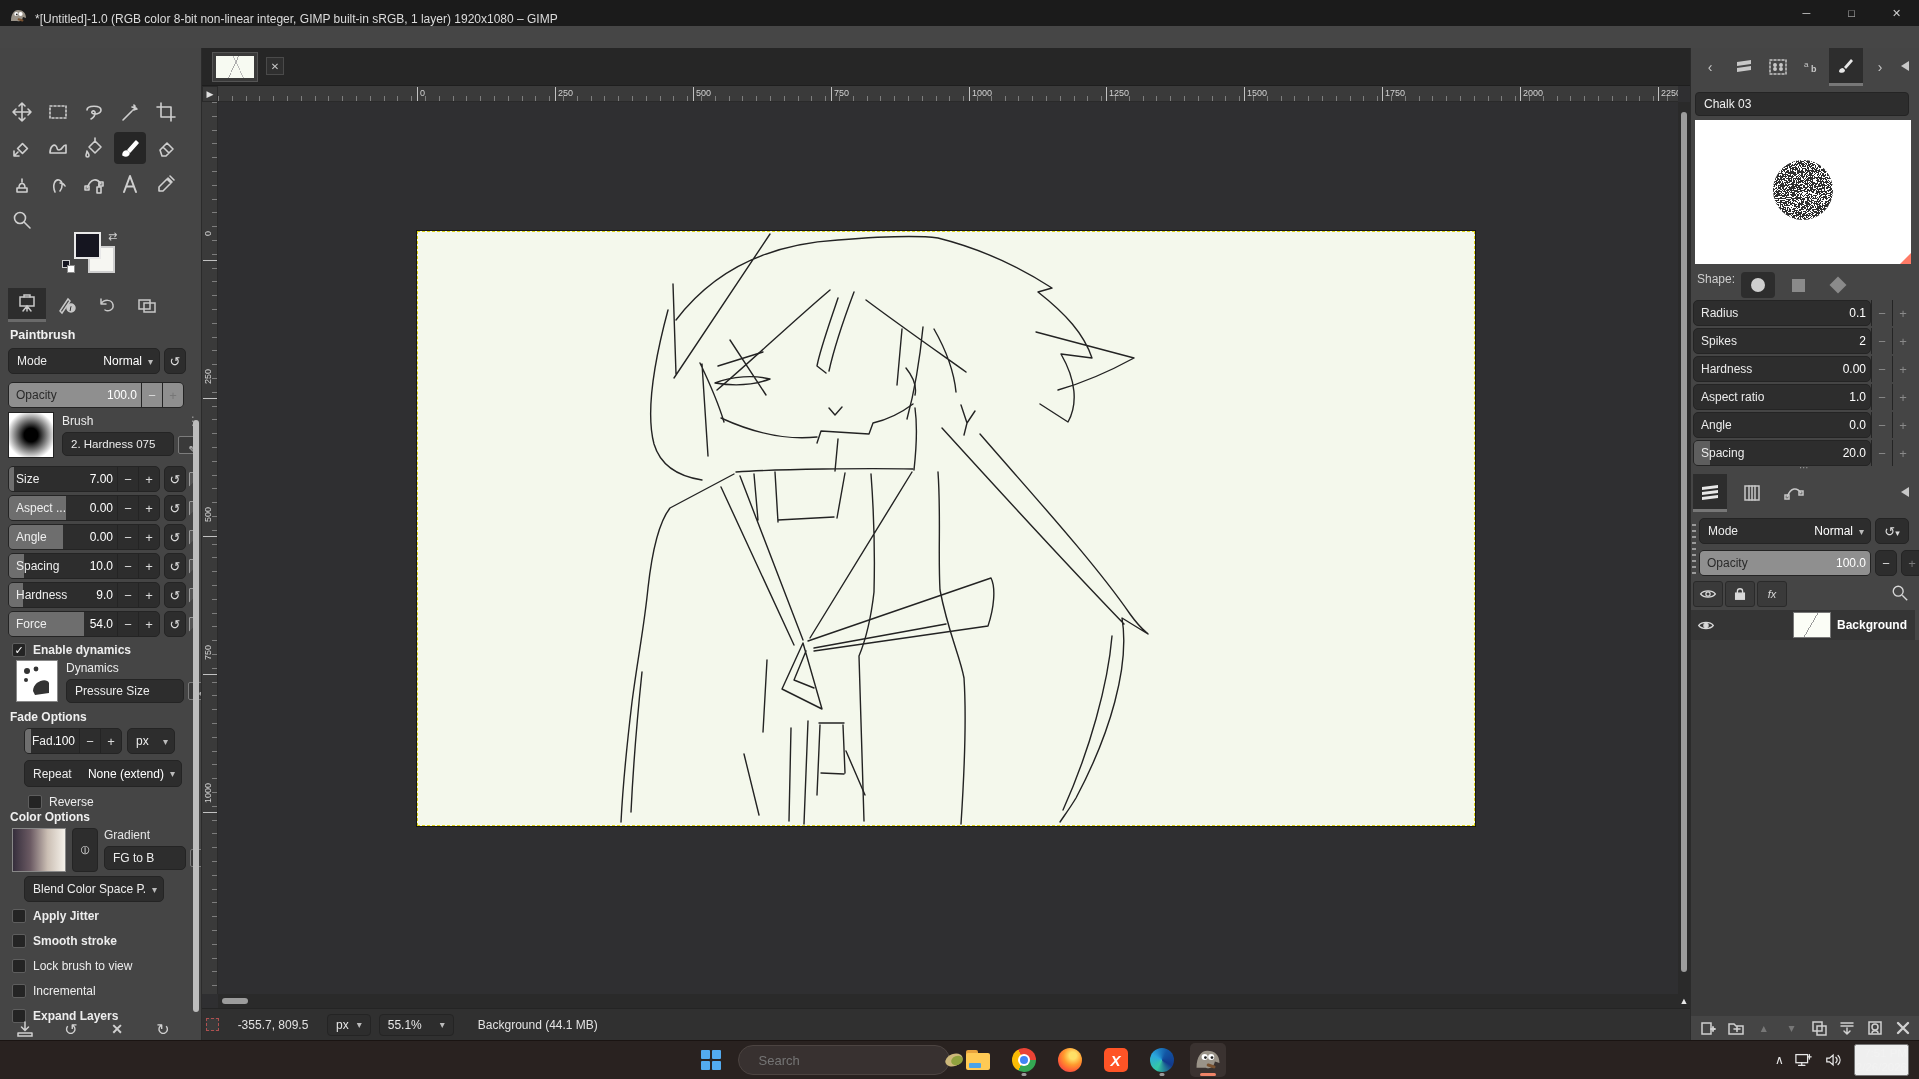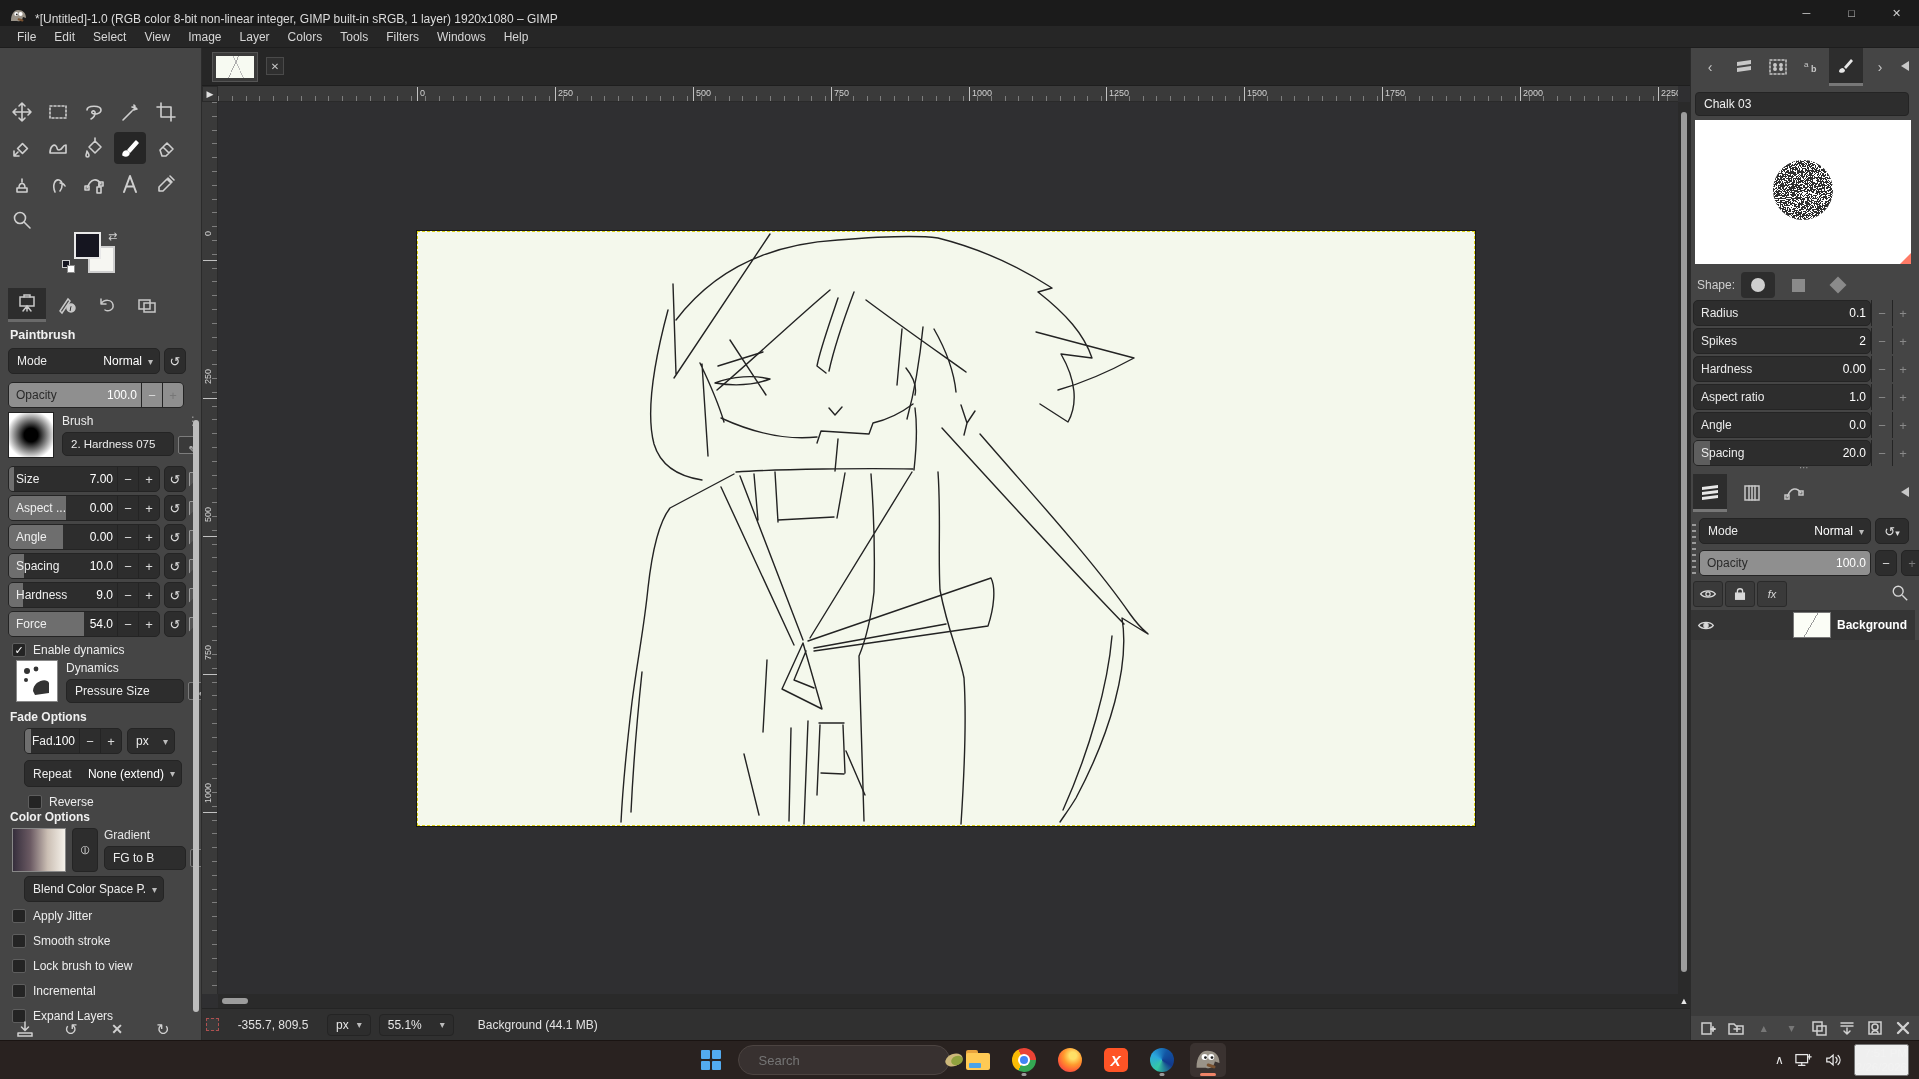--- a/index.html
+++ b/index.html
@@ -68,21 +68,21 @@
     clip-path: polygon(0 0,100% 0,100% 100%,50% 75%,0 100%); background:#555; }
 
   .drop { background:#2d2d2d; border:1px solid #242424; border-radius:5px; color:#ececec;
     display:flex; align-items:center; }
   .drop .dlab { margin-left:8px; flex:1; white-space:nowrap; overflow:hidden; }
   .drop .dchev { margin:0 6px; color:#bbb; font-size:10px; }
 
   .cb-row { position:absolute; left:12px; height:20px; display:flex; align-items:center; gap:7px; }
   .cbox { width:14px; height:14px; background:#242424; border:1px solid #5e5e5e; border-radius:2px;
     display:flex; align-items:center; justify-content:center; color:#fff; font-size:11px; font-weight:bold; }
-  .cb-lab { color:#ededed; }  .cb-lab.bold { font-weight:normal; }
+  .cb-lab { color:#ededed; }  .cb-lab.bold { font-weight:bold; }
 
   .edit-icon { width:18px; height:18px; border:1px solid #7c7c7c; border-radius:2px; position:relative; background:#3a3a3a; }
   .edit-icon:after { content:"✎"; position:absolute; right:-2px; bottom:-2px; font-size:10px; color:#ddd; }
 
   #to-scrollbar { position:absolute; left:193px; top:372px; width:6px; height:592px; background:#bdbdbd; border-radius:3px; }
 
   
   #tabstrip { position:absolute; left:0; top:0; width:100%; height:38px; background:#262626; border-bottom:1px solid #1e1e1e; }
   #image-tab { position:absolute; left:10px; top:4px; width:46px; height:30px; background:#3a3a3a; border:1px solid #555;
     display:flex; align-items:center; justify-content:center; }
@@ -131,21 +131,21 @@
   .rd-tab.sel { background:#2d2d2d; border-bottom:3px solid #777; }
   .rd-tab svg { stroke:#c8c8c8; fill:none; stroke-width:1.5; stroke-linecap:round; }
   #dock-menu-1, #dock-menu-2 { position:absolute; width:16px; height:16px; background:transparent; border:none; }
   .tri-left { width:0; height:0; border-top:5px solid transparent; border-bottom:5px solid transparent; border-right:8px solid #c8c8c8; display:inline-block; }
 
   #brush-name { position:absolute; left:4px; top:44px; width:214px; height:24px; background:#2d2d2d;
     border:1px solid #242424; border-radius:4px; color:#efefef; display:flex; align-items:center; padding-left:8px; }
   #brush-preview { position:absolute; left:4px; top:72px; width:216px; height:144px; background:#ffffff; }
   #brush-preview .corner { position:absolute; right:0; bottom:0; width:0; height:0;
     border-left:11px solid transparent; border-bottom:11px solid #ff7a66; }
-  #shape-row { position:absolute; left:6px; top:224px; height:26px; display:flex; align-items:center; gap:6px; color:#cfcfcf; }
+  #shape-row { position:absolute; left:6px; top:224px; height:26px; display:flex; align-items:flex-start; gap:6px; color:#cfcfcf; }
   .shape-btn { width:34px; height:26px; border:none; border-radius:4px; background:transparent;
     display:flex; align-items:center; justify-content:center; }
   .shape-btn.sel { background:#2d2d2d; }
   .sh-circle { width:14px; height:14px; border-radius:50%; background:#cfcfcf; }
   .sh-square { width:13px; height:13px; background:#8a8a8a; }
   .sh-diamond { width:12px; height:12px; background:#8a8a8a; transform:rotate(45deg); }
 
   .brow { position:absolute; left:2px; width:220px; height:26px; display:flex; align-items:center; }
   .bbar { position:relative; flex:1; height:26px; background:#2d2d2d; border:1px solid #242424; border-radius:5px;
     display:flex; align-items:center; overflow:hidden; }
@@ -234,33 +234,20 @@
         </svg>
     </span>
     <span id="title-text">*[Untitled]-1.0 (RGB color 8-bit non-linear integer, GIMP built-in sRGB, 1 layer) 1920x1080 – GIMP</span>
     <div id="win-controls">
       <button class="wbtn">─</button>
       <button class="wbtn">□</button>
       <button class="wbtn">✕</button>
     </div>
   </div>
 
-  <div id="menubar">
-    <span class="menu-item">File</span>
-    <span class="menu-item">Edit</span>
-    <span class="menu-item">Select</span>
-    <span class="menu-item">View</span>
-    <span class="menu-item">Image</span>
-    <span class="menu-item">Layer</span>
-    <span class="menu-item">Colors</span>
-    <span class="menu-item">Tools</span>
-    <span class="menu-item">Filters</span>
-    <span class="menu-item">Windows</span>
-    <span class="menu-item">Help</span>
-  </div>
 
   <div id="toolbox-panel">
 
     <button class="tool-btn" style="left:6px;top:48px">
         <svg width="22" height="22" viewBox="0 0 22 22">
           <path d="M11,2 V20 M2,11 H20 M11,2 L8,5 M11,2 L14,5 M11,20 L8,17 M11,20 L14,17 M2,11 L5,8 M2,11 L5,14 M20,11 L17,8 M20,11 L17,14"></path>
         </svg>
       </button>
     <button class="tool-btn" style="left:42px;top:48px">
         <svg width="22" height="22" viewBox="0 0 22 22">

